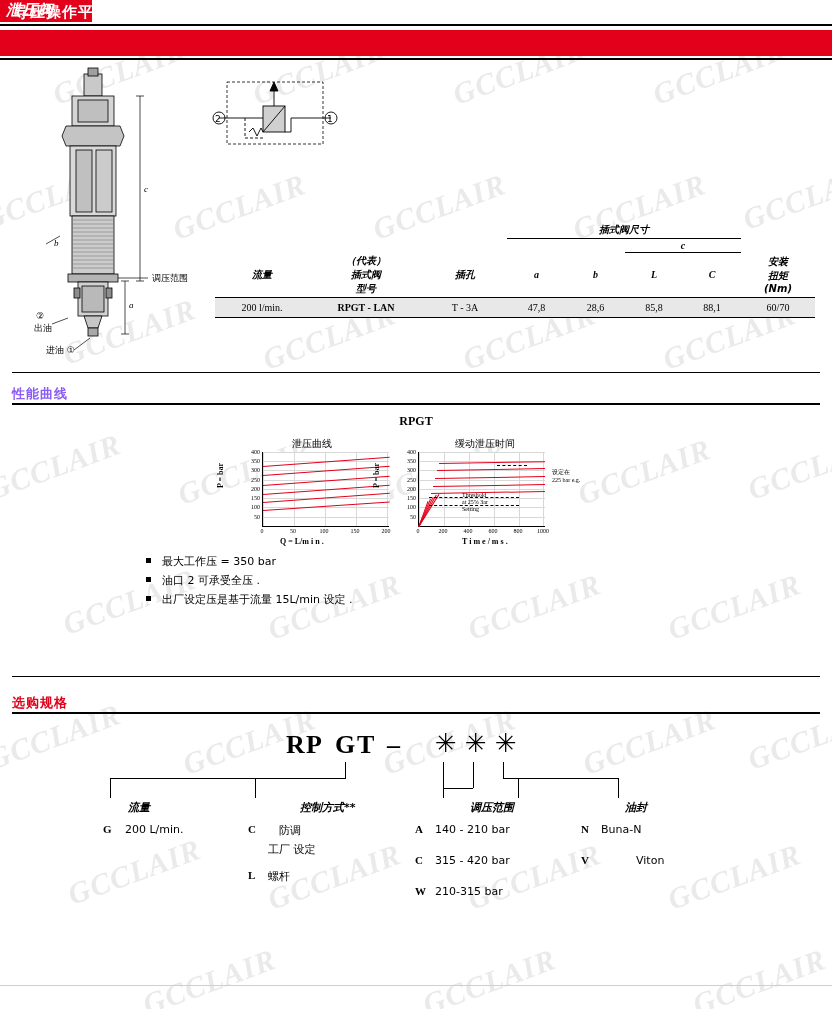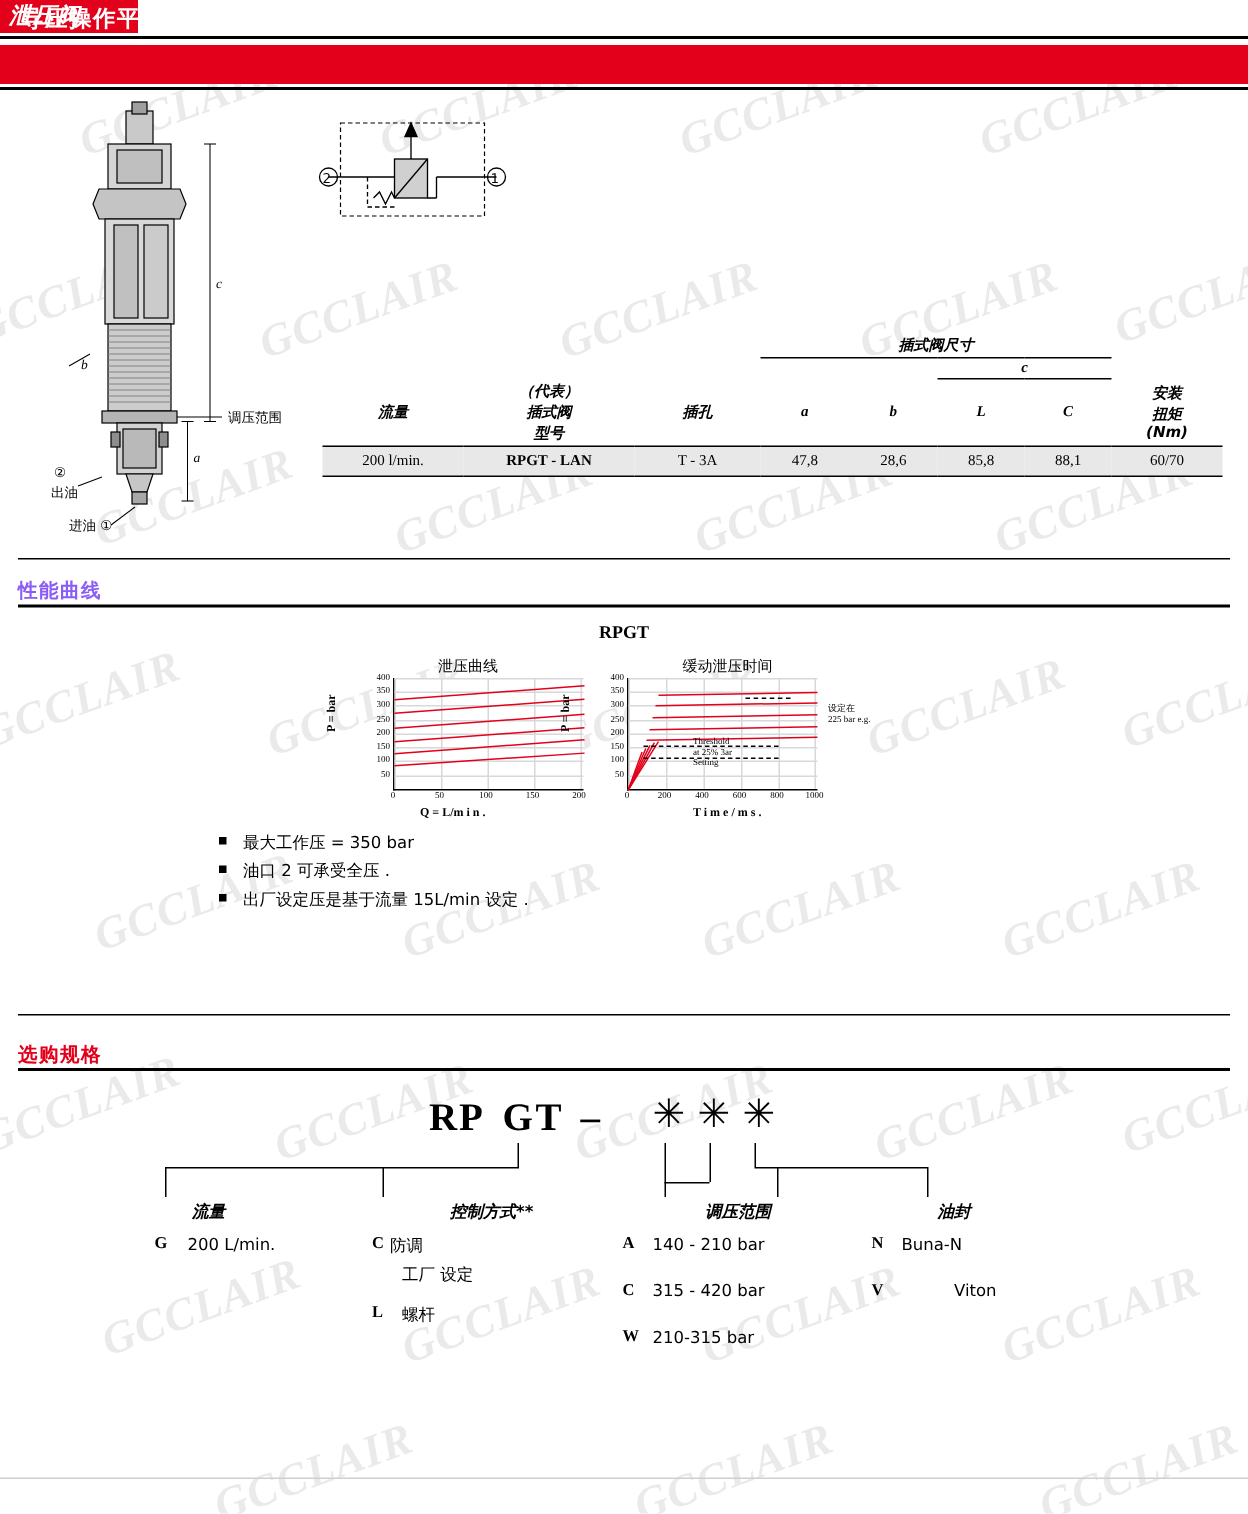--- a/index.html
+++ b/index.html
@@ -614,21 +614,21 @@
 
     <div class="col-head" style="left:128px; top:80px;">流量</div>
     <div class="col-head" style="left:300px; top:80px;">控制方式**</div>
     <div class="col-head" style="left:470px; top:80px;">调压范围</div>
     <div class="col-head" style="left:625px; top:80px;">油封</div>
 
     <div class="opt-key" style="left:103px; top:103px;">G</div>
     <div class="opt-val" style="left:125px; top:103px;">200 L/min.</div>
 
     <div class="opt-key" style="left:248px; top:103px;">C</div>
-    <div class="opt-val" style="left:260px; top:103px;">防调</div>
+    <div class="opt-val" style="left:279px; top:103px;">防调</div>
     <div class="opt-val" style="left:268px; top:122px;">工厂 设定</div>
     <div class="opt-key" style="left:248px; top:149px;">L</div>
     <div class="opt-val" style="left:268px; top:149px;text-align:right;">螺杆</div>
 
     <div class="opt-key" style="left:415px; top:103px;">A</div>
     <div class="opt-val" style="left:435px; top:103px;">140 - 210 bar</div>
     <div class="opt-key" style="left:415px; top:134px;">C</div>
     <div class="opt-val" style="left:435px; top:134px;">315 - 420 bar</div>
     <div class="opt-key" style="left:415px; top:165px;">W</div>
     <div class="opt-val" style="left:435px; top:165px;">210-315 bar</div>

